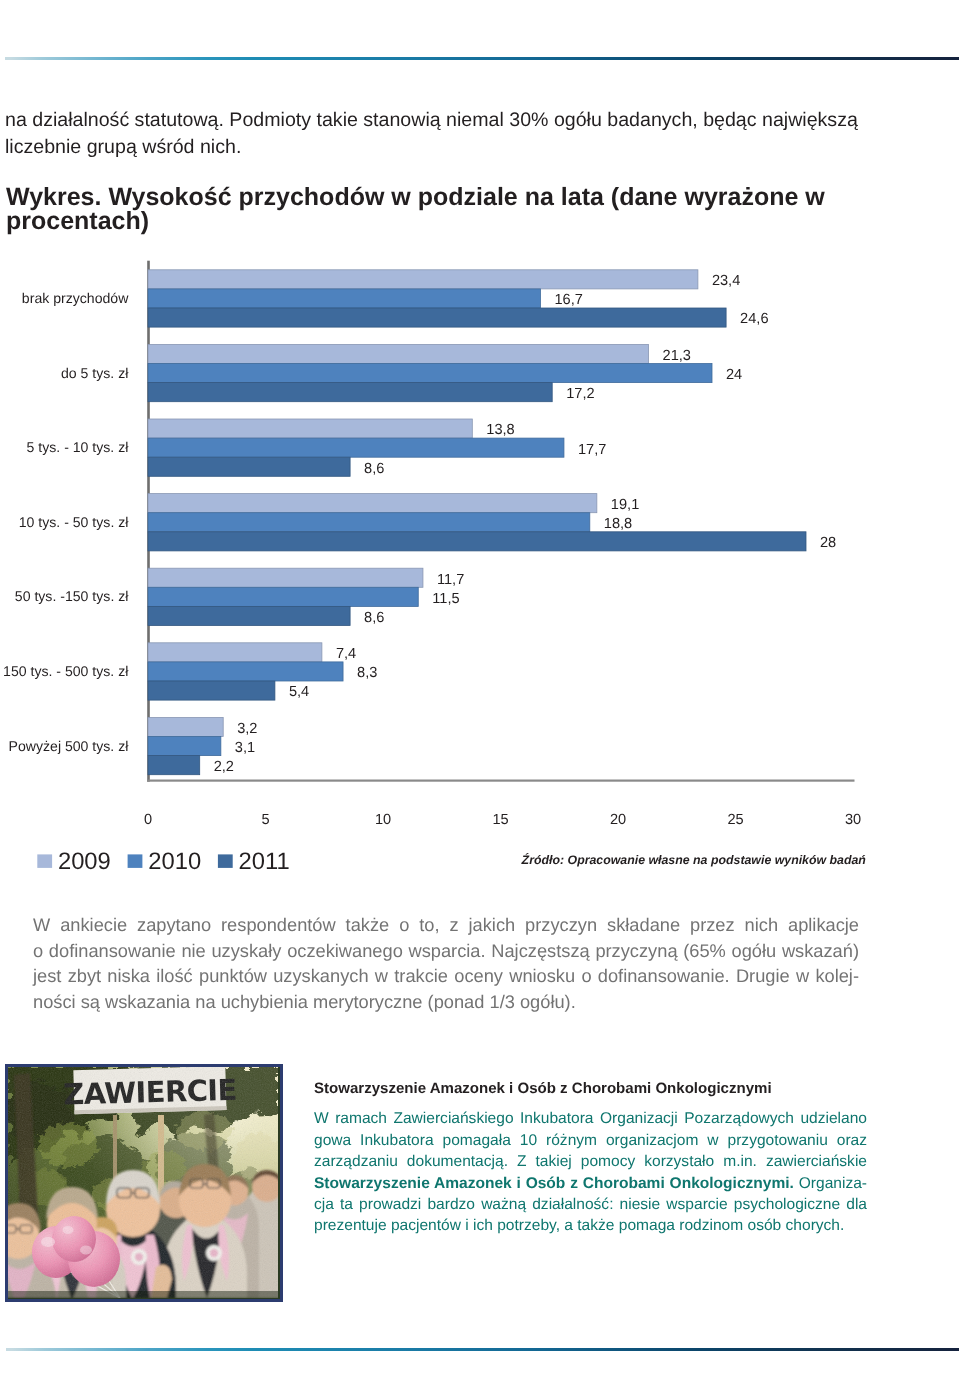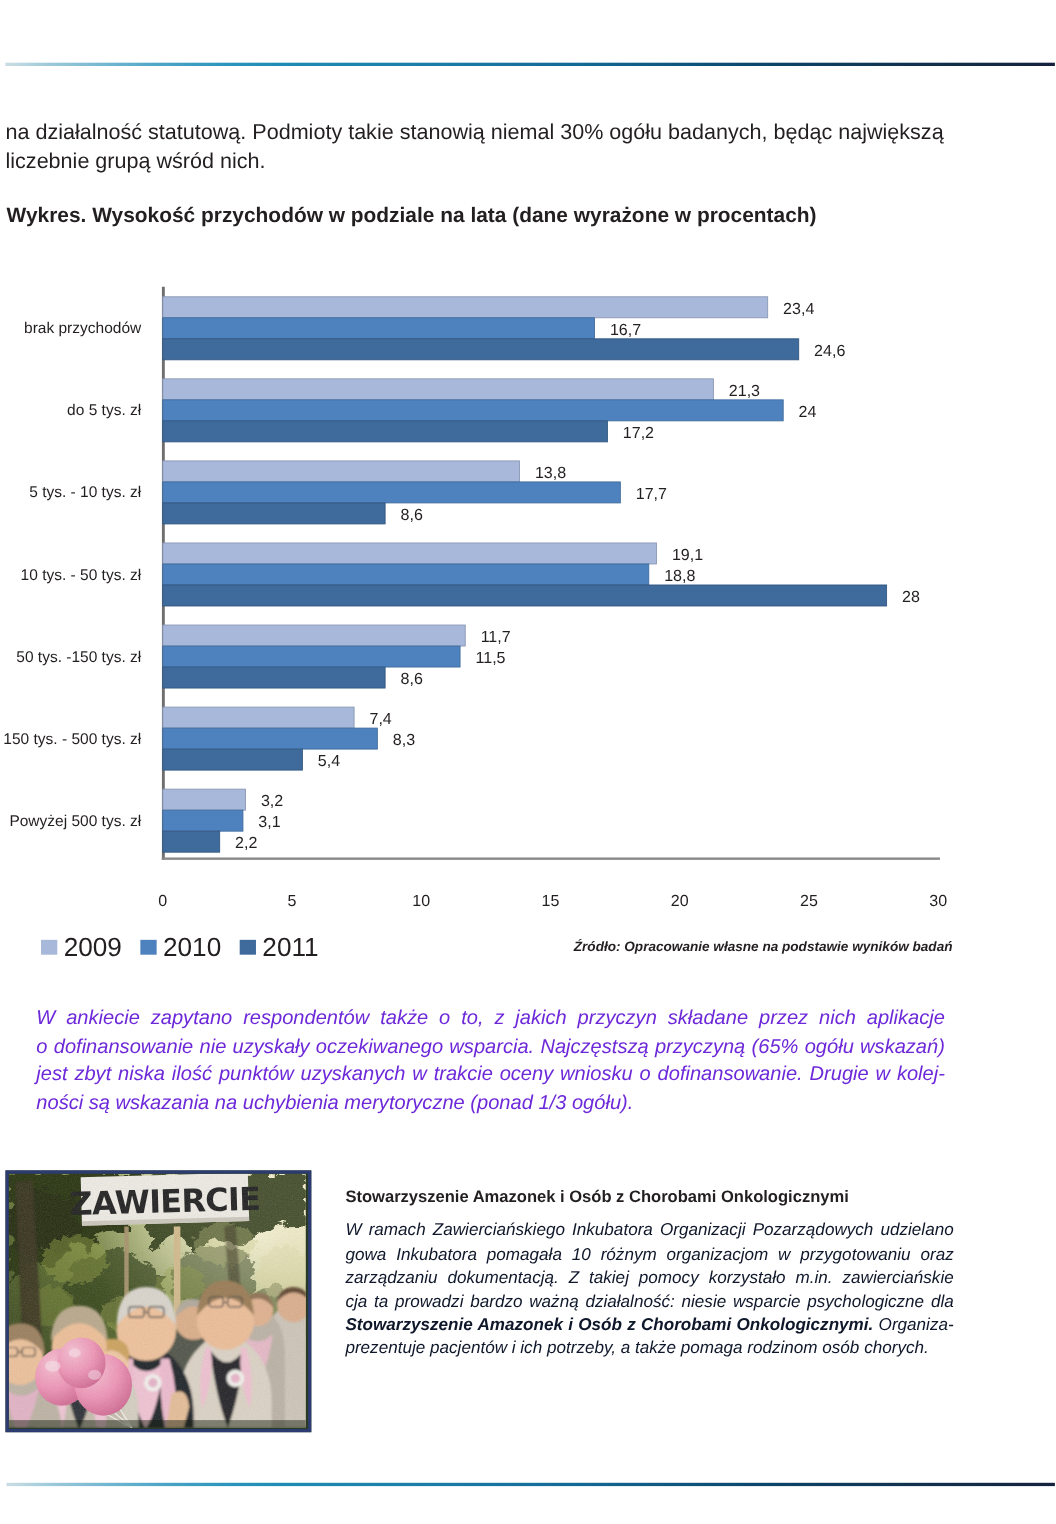--- a/index.html
+++ b/index.html
@@ -24,46 +24,45 @@
     background:linear-gradient(to right,#c6dbe2 0.6%,#9ecada 4%,#6bb3cf 10.5%,#4ba4c6 15%,#2b95bc 21%,#1e8cb4 26%,#1a7ba6 42%,#136894 55%,#0b4469 73%,#11324f 86%,#15223d 100%);
   }
 
   
   #intro-paragraph {
     position:absolute; left:5px; top:107px; width:880px; margin:0;
     font-size:19.6px; line-height:26.6px; color:#231f20;
   }
   #chart-caption {
     position:absolute; left:6px; top:184.5px; width:940px; margin:0;
-    font-size:19px; font-weight:bold; line-height:24px; color:#231f20;
+    font-size:25px; font-weight:bold; line-height:24px; color:#231f20;
   }
 
   
   #chart { position:absolute; left:0; top:250px; width:960px; height:640px; }
   #chart svg { display:block; }
 
   
   #body-paragraph {
     position:absolute; left:33px; top:912px; width:826px; margin:0;
-    font-size:18.25px; line-height:25.7px; color:#6d28d9;
+    font-size:18.25px; line-height:25.7px; color:#737373;
     text-align:justify;
-    font-style:italic;
   }
   .jline { display:block; text-align:justify; text-align-last:justify; white-space:pre-wrap; }
   .jline.last { text-align-last:left; }
 
   
   #photo-frame {
     position:absolute; left:5px; top:1063.5px; width:277.5px; height:238px;
     border:3.5px solid #2c3c70; box-sizing:border-box; overflow:hidden; background:#2a3a22;
   }
   #photo-frame svg { display:block; }
   #case-text { position:absolute; left:314px; top:1078.8px; width:553px; }
   #case-title { font-size:15.05px; font-weight:bold; line-height:20px; color:#231f20; }
-  #case-body { margin-top:9.5px; font-size:15.55px; line-height:21.4px; color:#0f172a;font-style:italic; }
+  #case-body { margin-top:9.5px; font-size:15.55px; line-height:21.4px; color:#0f766e; }
   #case-body b { font-weight:bold; }
 
   
   #page-number {
     position:absolute; left:4.0px; top:1444px;
     font-family:"Liberation Serif", serif;
     font-size:20.5px; line-height:16px; color:#231f20;
   }
 </style>
 </head>
@@ -315,22 +314,22 @@
       <rect x="0" y="224" width="270" height="7" fill="#121a0c" opacity="0.45"></rect>
     </svg>
   </div>
 
   <div id="case-text">
     <div id="case-title">Stowarzyszenie Amazonek i Osób z Chorobami Onkologicznymi</div>
     <div id="case-body">
         <span class="jline"><span>W ramach Zawierciańskiego Inkubatora Organizacji Pozarządowych udzielano</span></span>
         <span class="jline"><span>gowa Inkubatora pomagała 10 różnym organizacjom w przygotowaniu oraz</span></span>
         <span class="jline"><span>zarządzaniu dokumentacją. Z takiej pomocy korzystało m.in. zawierciańskie</span></span>
+        <span class="jline"><b>Stowarzyszenie Amazonek i Osób z Chorobami Onkologicznymi.</b><span> Organiza-</span></span>
         <span class="jline"><span>cja ta prowadzi bardzo ważną działalność: niesie wsparcie psychologiczne dla</span></span>
-        <span class="jline"><b>Stowarzyszenie Amazonek i Osób z Chorobami Onkologicznymi.</b><span> Organiza-</span></span>
         <span class="jline last"><span>prezentuje pacjentów i ich potrzeby, a także pomaga rodzinom osób chorych.</span></span>
       </div>
   </div>
 
   <div id="footer-rule">
       <div class="rule-grad"></div>
     </div>
   <div id="page-number">18</div>
 
 </div>

